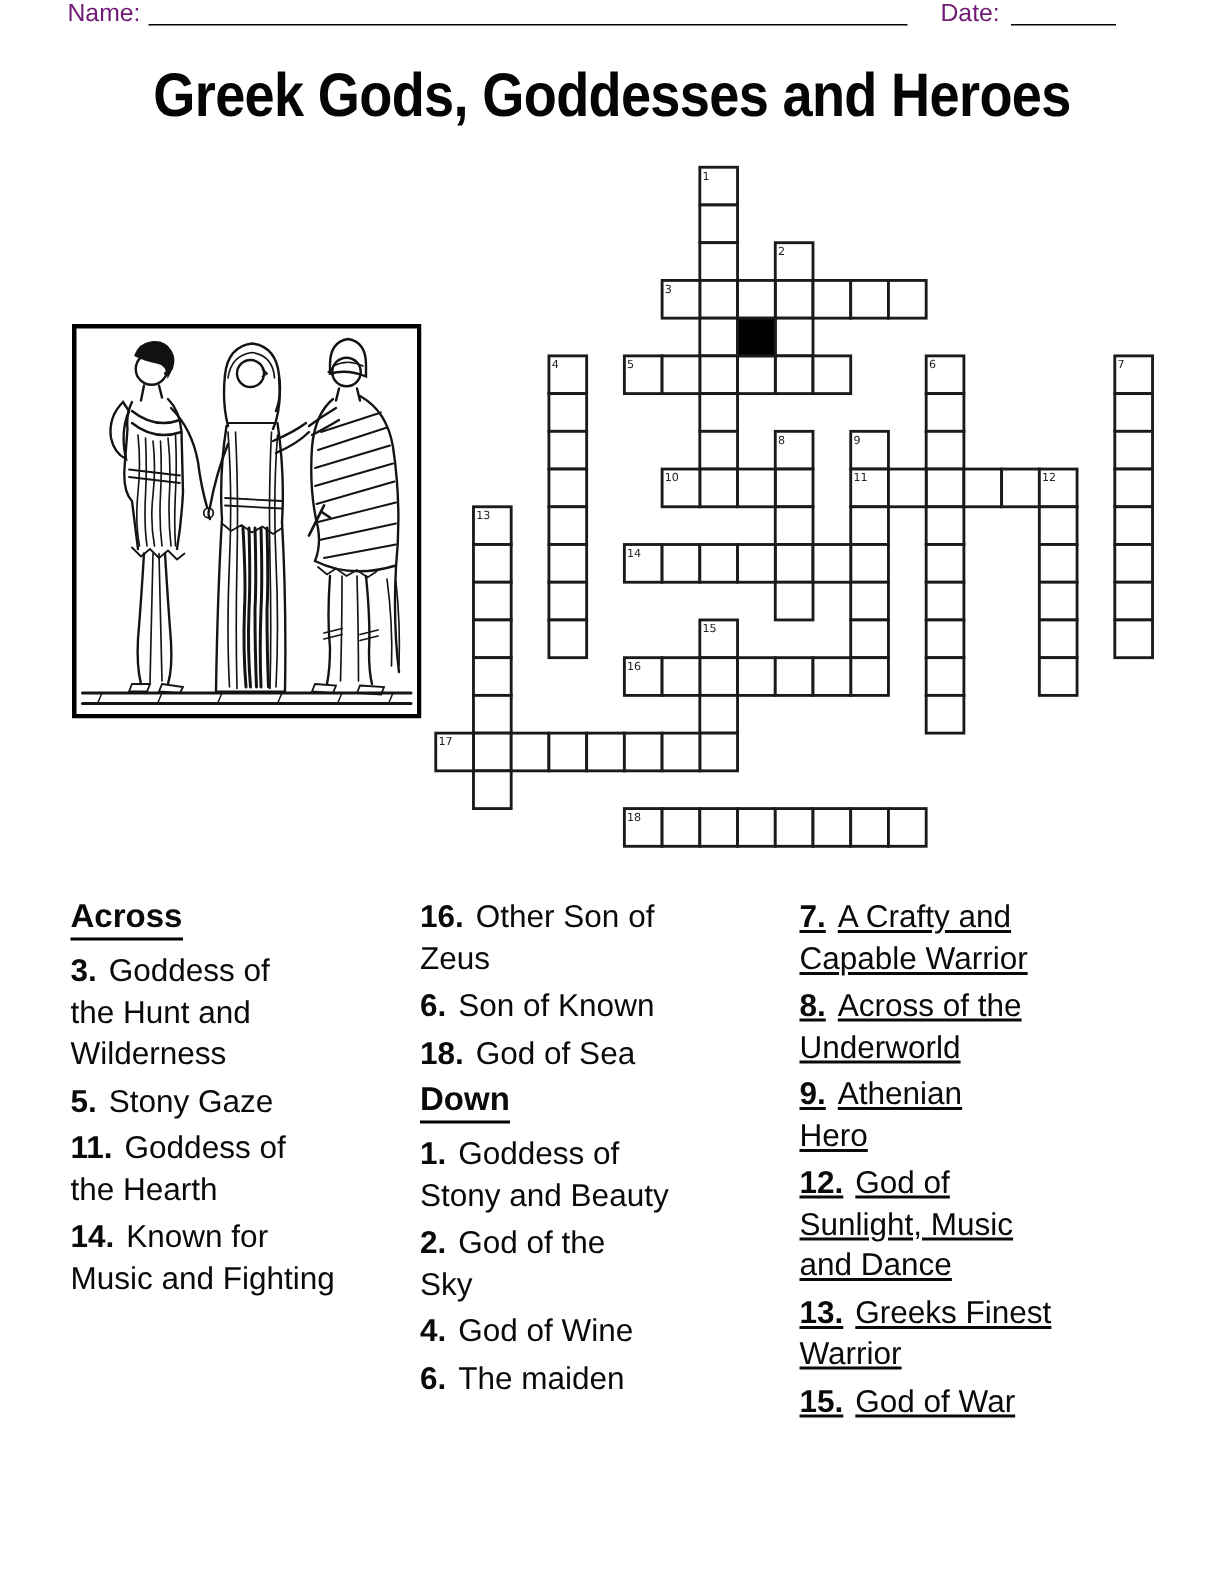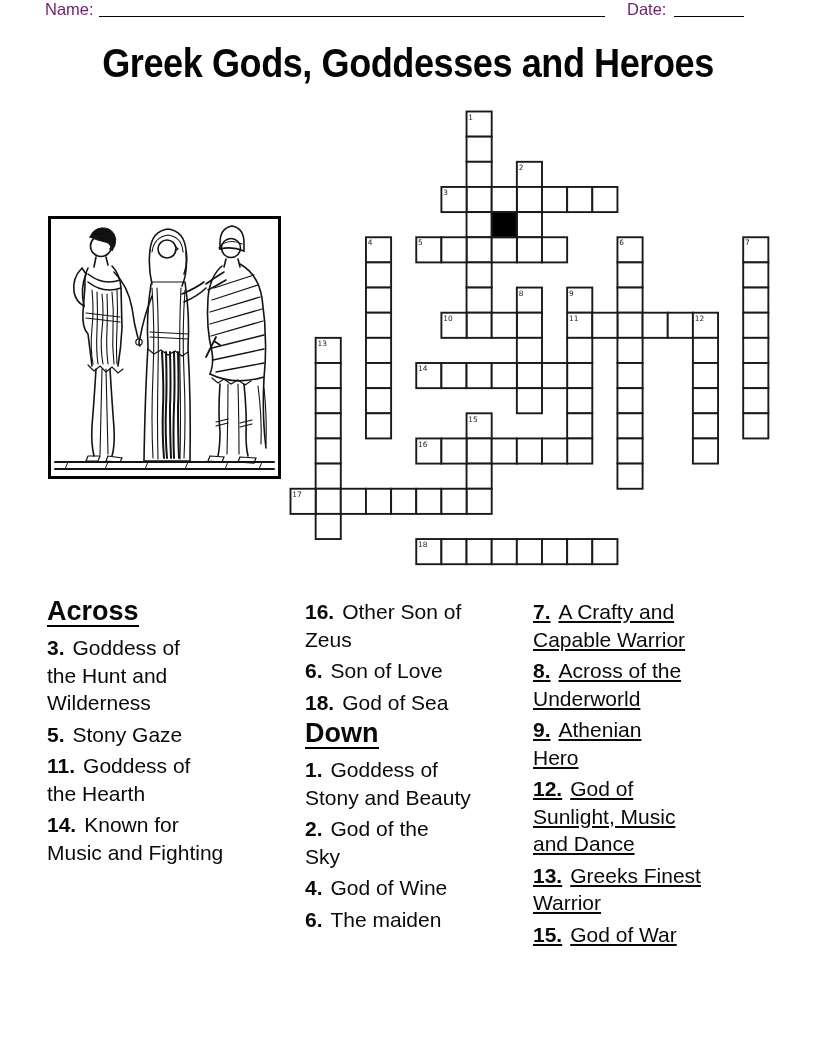--- a/index.html
+++ b/index.html
@@ -11,23 +11,23 @@
   
   .title{top:40px;left:0;right:0;text-align:center;font-size:41px;font-weight:700;
          transform:scaleX(0.88);letter-spacing:-0.5px;white-space:nowrap;color:#050505;}
   
   #grid-wrap{left:289px;top:110px;width:484px;height:460px;}
   
   #art-wrap{left:48px;top:216px;width:233px;height:263px;}
   
   .clue-col{top:598px;font-size:21px;line-height:27.5px;color:#0a0a0a;}
   #clue-col-1{left:47px;width:238px;}
-  #clue-col-2{left:305px;width:238px;}
+  #clue-col-2{left:280px;width:238px;}
   #clue-col-3{left:533px;width:276px;text-decoration:underline;}
-  .clue-heading{display:inline-block;font-size:27px;font-weight:700;line-height:26px;
+  .clue-heading{display:inline-block;font-size:22px;font-weight:700;line-height:26px;
                 border-bottom:2.5px solid #000;padding-bottom:1px;margin-bottom:7px;}
   .clue{margin-bottom:4px;}
   .cnum{font-weight:700;margin-right:8px;}
   .ctext{white-space:pre-line;}
 </style>
 </head>
 <body>
 
 <span class="abs hdr-label" style="left:45px;">Name:</span>
 <div class="abs fill-line" style="left:99px;width:506px;"></div>
@@ -269,21 +269,21 @@
 Wilderness</span></div>
     <div class="clue"><span class="cnum">5.</span><span class="ctext">Stony Gaze</span></div>
     <div class="clue"><span class="cnum">11.</span><span class="ctext">Goddess of
 the Hearth</span></div>
     <div class="clue"><span class="cnum">14.</span><span class="ctext">Known for
 Music and Fighting</span></div>
   </div>
 <div id="clue-col-2" class="abs clue-col">
     <div class="clue"><span class="cnum">16.</span><span class="ctext">Other Son of
 Zeus</span></div>
-    <div class="clue"><span class="cnum">6.</span><span class="ctext">Son of Love</span></div>
+    <div class="clue"><span class="cnum">6.</span><span class="ctext">Son of Known</span></div>
     <div class="clue"><span class="cnum">18.</span><span class="ctext">God of Sea</span></div>
     <div><span class="clue-heading">Down</span></div>
     <div class="clue"><span class="cnum">1.</span><span class="ctext">Goddess of
 Stony and Beauty</span></div>
     <div class="clue"><span class="cnum">2.</span><span class="ctext">God of the
 Sky</span></div>
     <div class="clue"><span class="cnum">4.</span><span class="ctext">God of Wine</span></div>
     <div class="clue"><span class="cnum">6.</span><span class="ctext">The maiden</span></div>
   </div>
 <div id="clue-col-3" class="abs clue-col">

